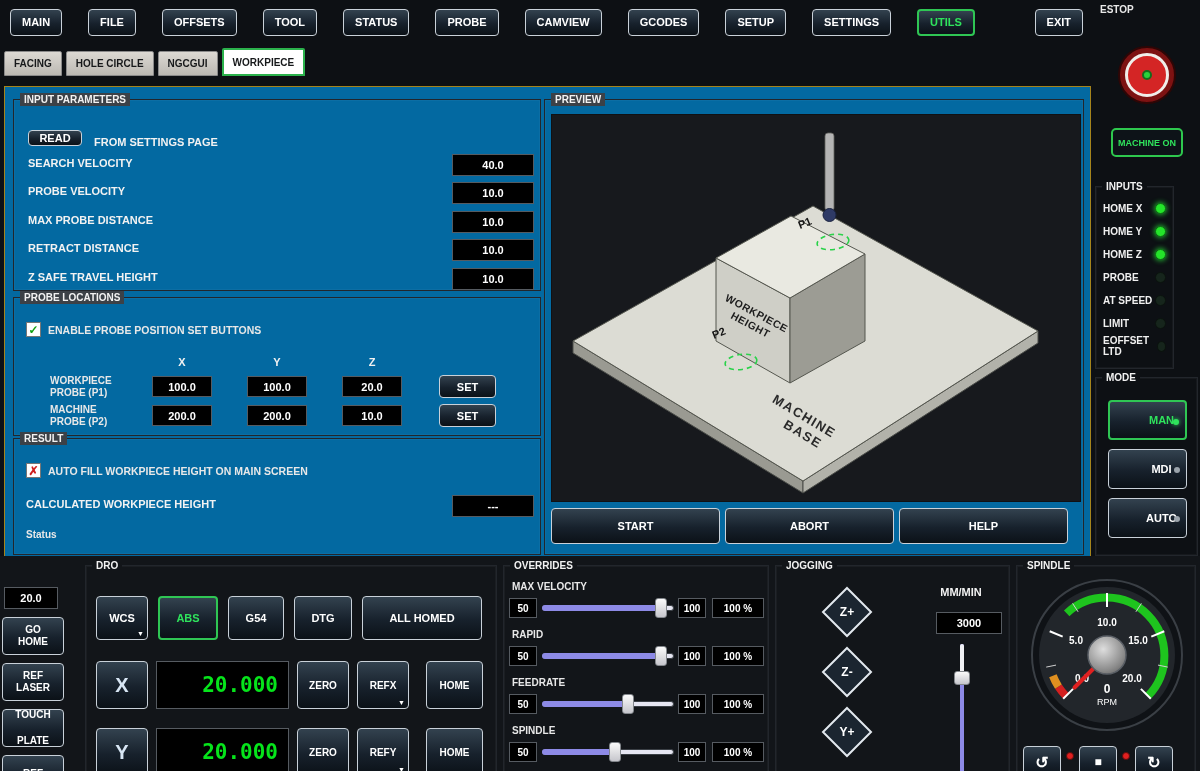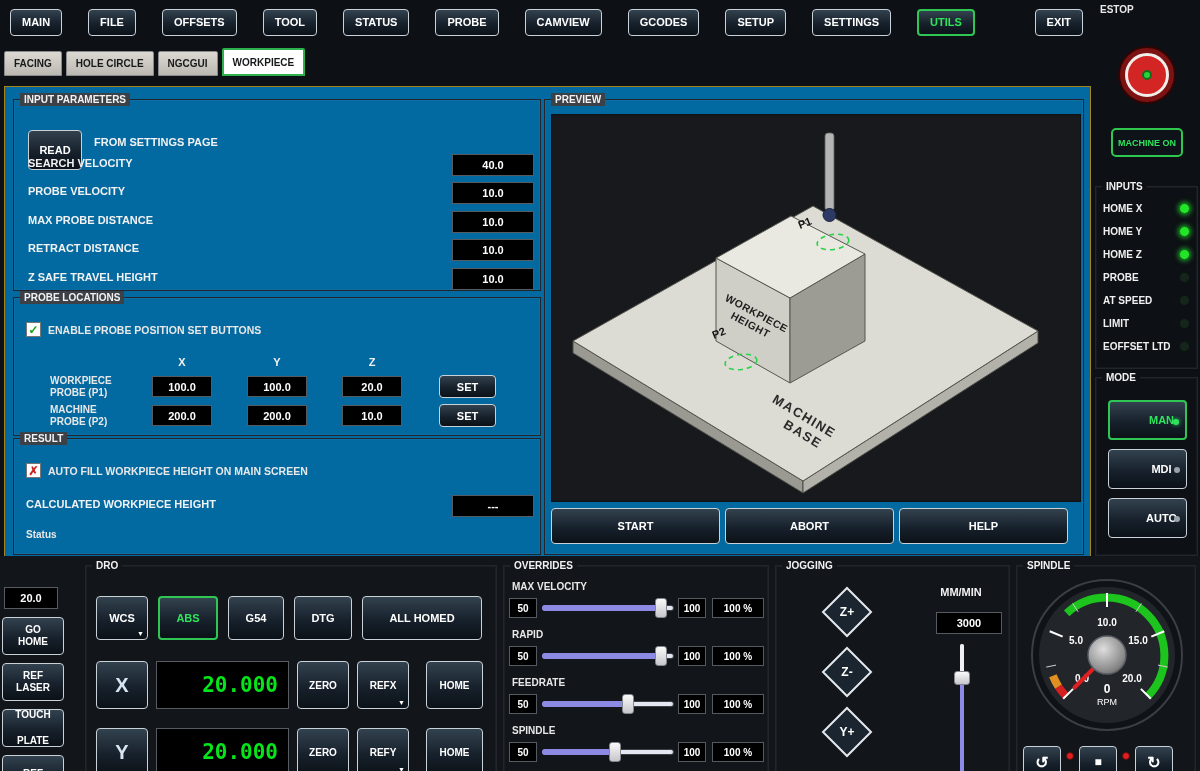--- a/index.html
+++ b/index.html
@@ -46,21 +46,21 @@
   .sb-estop-label{position:absolute;left:1100px;top:4px;font-size:10px;font-weight:bold;color:#e8e8e8;}
   .estop-btn{position:absolute;left:1118px;top:46px;width:58px;height:58px;border-radius:50%;
     background:#7d1212;border:2px solid #2e0606;box-sizing:border-box;}
   .estop-r1{position:absolute;left:5px;top:5px;width:44px;height:44px;border-radius:50%;background:#d42525;
     border:3px solid #f0eeea;box-sizing:border-box;}
   .estop-core{position:absolute;left:14px;top:14px;width:10px;height:10px;border-radius:50%;background:#29d23a;
     border:2px solid #156b1c;box-sizing:border-box;}
   .machine-on{position:absolute;left:1111px;top:128px;width:72px;height:29px;background:#0d1318;
     border:2px solid #2ec84e;border-radius:5px;color:#2fe35c;font-size:9px;font-weight:bold;
     display:flex;align-items:center;justify-content:center;box-sizing:border-box;}
-  .gb-inputs{left:1095px;top:186px;width:103px;height:183px;}
+  .gb-inputs{left:1095px;top:186px;width:79px;height:183px;}
   .gbox.on-dark .gtitle{background:#0d1014;}
   .io-row{position:absolute;left:0;width:100%;height:22px;display:flex;align-items:center;
     padding:0 7px;box-sizing:border-box;justify-content:space-between;}
   .io-label{font-size:10px;font-weight:bold;color:#f0f0f0;}
   .led{width:11px;height:11px;border-radius:50%;background:#16251c;border:1px solid #0b130e;box-sizing:border-box;}
   .led.on{background:#24e42a;border-color:#0c6b10;box-shadow:0 0 5px 1px rgba(40,230,60,.7);}
   .gb-mode{left:1095px;top:377px;width:103px;height:179px;}
   .mode-btn{position:absolute;left:12px;width:79px;height:40px;padding-left:28px;}
   .mdot{position:absolute;right:6px;top:17px;width:6px;height:6px;border-radius:50%;background:#9aa3ab;}
   .mdot.on{background:#2fe35c;box-shadow:0 0 4px #2fe35c;}
@@ -183,21 +183,21 @@
     <div class="btn mode-btn" style="top:120px">
       <span>AUTO</span>
       <span class="mdot"></span>
       </div>
   </div>
 
   <div class="main-panel">
 
     <div class="gbox" style="left:8px;top:12px;width:528px;height:192px;">
       <span class="gtitle">INPUT PARAMETERS</span>
-      <div class="btn" style="position:absolute;left:14px;top:30px;width:54px;height:40px;">READ</div>
+      <div class="btn" style="position:absolute;left:14px;top:30px;width:54px;height:16px;">READ</div>
       <span class="flabel" style="left:80px;top:36px;">FROM SETTINGS PAGE</span>
 
       <span class="flabel" style="left:14px;top:57px;">SEARCH VELOCITY</span>
       <div class="valbox" style="left:438px;top:54px;width:82px;height:22px;">40.0</div>
       <span class="flabel" style="left:14px;top:85px;">PROBE VELOCITY</span>
       <div class="valbox" style="left:438px;top:82px;width:82px;height:22px;">10.0</div>
       <span class="flabel" style="left:14px;top:114px;">MAX PROBE DISTANCE</span>
       <div class="valbox" style="left:438px;top:111px;width:82px;height:22px;">10.0</div>
       <span class="flabel" style="left:14px;top:142px;">RETRACT DISTANCE</span>
       <div class="valbox" style="left:438px;top:139px;width:82px;height:22px;">10.0</div>

